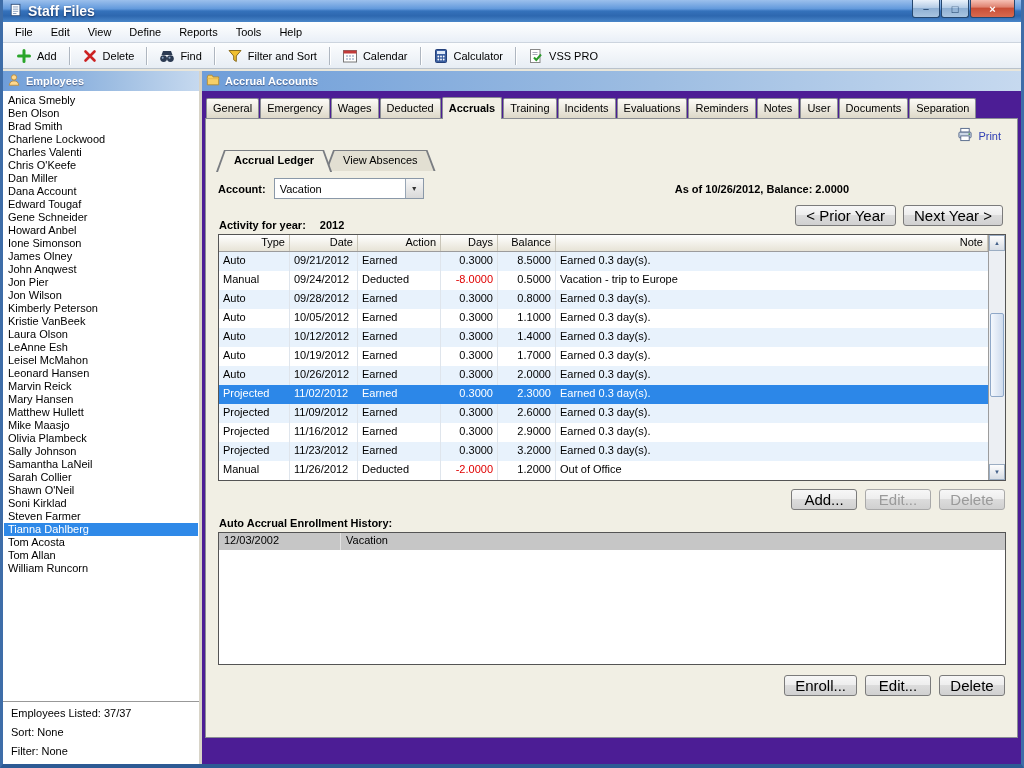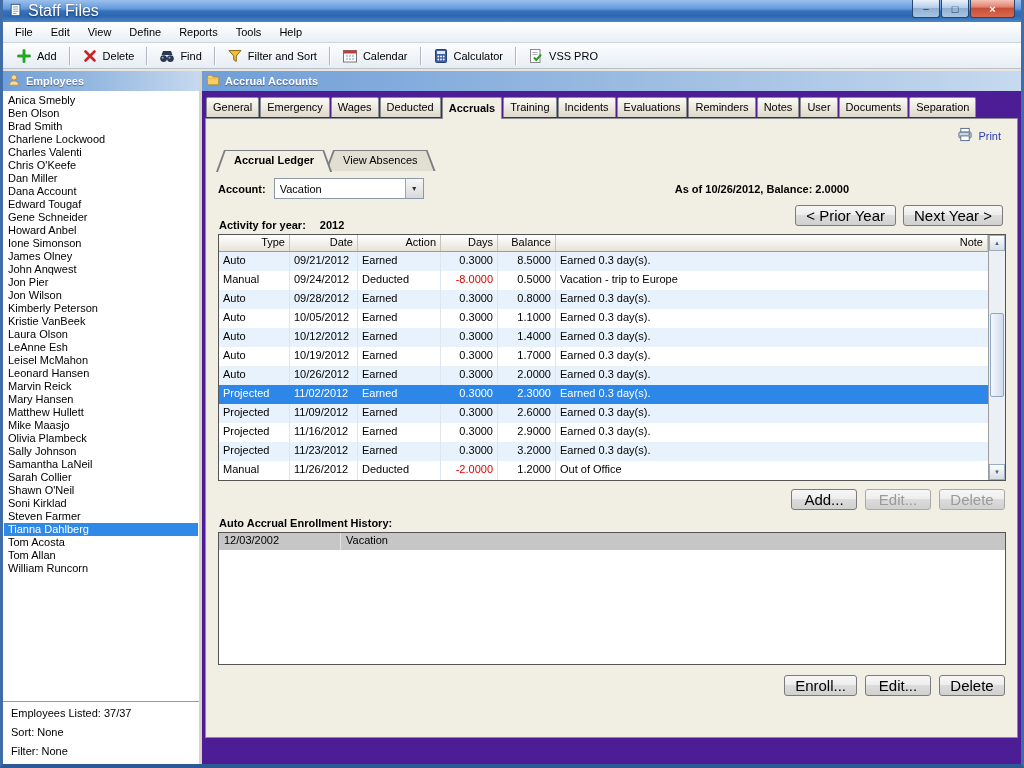--- a/index.html
+++ b/index.html
@@ -6,21 +6,21 @@
   html,body { width:1024px; height:768px; }
   body { font-family:"Liberation Sans", sans-serif; font-size:11px; color:#000; background:#e9e6da; }
 
   #window { width:1024px; height:768px; display:flex; flex-direction:column;
     border-left:3px solid #3e6da8; border-right:3px solid #3e6da8; border-bottom:4px solid #2d5a94;
     background:#e9e6da; }
 
   
   #titlebar { flex:0 0 22px; display:flex; align-items:center; gap:5px; padding:0 6px;
     background:linear-gradient(180deg,#9cc0ec 0%,#6299dc 40%,#3572bb 50%,#2d67af 72%,#4a86c9 100%); }
-  #title-text { color:#fff; font-weight:normal; font-size:16px; text-shadow:0 1px 2px rgba(0,0,30,.6); }
+  #title-text { color:#fff; font-weight:bold; font-size:14px; text-shadow:0 1px 2px rgba(0,0,30,.6); }
   #win-controls { margin-left:auto; display:flex; align-self:flex-start; }
   .winbtn { width:28px; height:18px; margin-left:1px; border:1px solid #25476f; border-top:none;
     border-radius:0 0 3px 3px; display:flex; align-items:center; justify-content:center;
     font-size:11px; color:#12355e; background:linear-gradient(180deg,#eaf2fb,#b4cce6 45%,#8fb0d4 50%,#a9c4e0); }
   .winbtn.close { width:45px; color:#fff; font-weight:bold;
     background:linear-gradient(180deg,#f6c0b4,#e08573 40%,#c94f37 50%,#d96a4f); }
 
   
   #menubar { flex:0 0 21px; display:flex; padding-left:3px;
     background:linear-gradient(#ffffff,#e9eff7); border-bottom:1px solid #ccd4de; }
@@ -41,21 +41,21 @@
     color:#fff; font-weight:bold; text-shadow:0 1px 1px rgba(0,0,40,.45);
     background:linear-gradient(90deg,#6f9ed9 0%,#9dbde2 55%,#c6d9ef 100%); }
   #employee-list { flex:1; overflow:hidden; padding:3px 1px 0 1px; }
   .emp { height:13px; line-height:13px; padding:0 4px; white-space:nowrap; }
   .emp.selected { background:#2f89e8; color:#fff; }
   #sidebar-footer { flex:0 0 60px; border-top:1px solid #989898; padding:5px 8px 0; }
   #sidebar-footer div { height:19px; }
 
   
   #main { flex:1; min-width:0; display:flex; flex-direction:column; background:#4c1d95; }
-  #tabstrip { flex:0 0 27px; display:flex; align-items:flex-start; padding:6px 0 0 4px; position:relative; z-index:2; }
+  #tabstrip { flex:0 0 27px; display:flex; align-items:center; padding:6px 0 0 4px; position:relative; z-index:2; }
   .tab { height:20px; line-height:19px; padding:0 6px; margin-right:1px; white-space:nowrap;
     background:linear-gradient(#fcfbf7,#ddd8c8); border:1px solid #8a8d94; border-bottom:none;
     border-radius:2px 2px 0 0; }
   .tab.active { background:#f1efe4; font-weight:bold; height:22px; line-height:21px;
     margin-bottom:-1px; position:relative; z-index:3; }
   #content { position:relative; margin:0 3px; height:620px; border:1px solid #8a8d94;
     background:#f1efe4; z-index:1; }
 
   #print { position:absolute; top:8px; right:16px; display:flex; align-items:center; gap:5px; color:#3140b5; }
 

